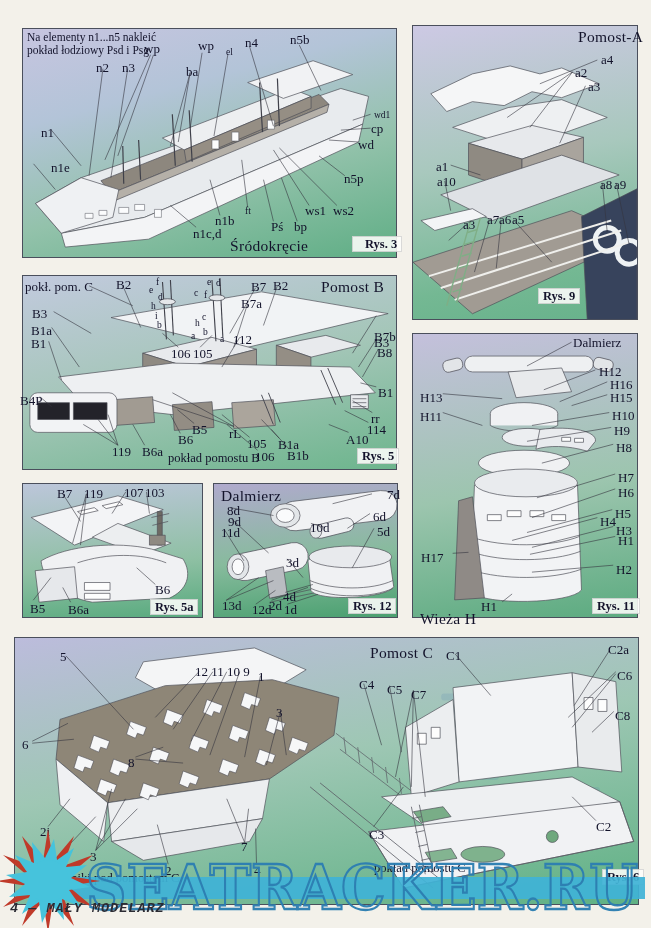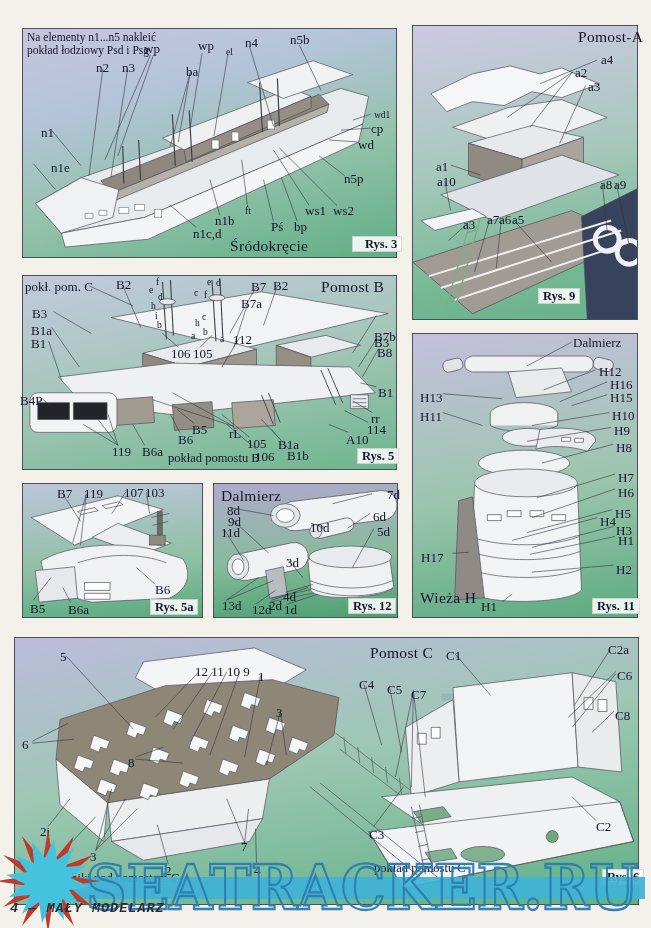--- a/index.html
+++ b/index.html
@@ -583,21 +583,21 @@
       <span class="lbl" style="left: 616px; top: 441px;">H8</span>
       <span class="lbl" style="left: 618px; top: 471px;">H7</span>
       <span class="lbl" style="left: 618px; top: 486px;">H6</span>
       <span class="lbl" style="left: 615px; top: 507px;">H5</span>
       <span class="lbl" style="left: 600px; top: 515px;">H4</span>
       <span class="lbl" style="left: 616px; top: 524px;">H3</span>
       <span class="lbl" style="left: 618px; top: 534px;">H1</span>
       <span class="lbl" style="left: 421px; top: 551px;">H17</span>
       <span class="lbl" style="left: 616px; top: 563px;">H2</span>
       <span class="lbl" style="left: 481px; top: 600px;">H1</span>
-      <span class="lbl title" style="left: 420px; top: 589px;">Wieża H</span>
+      <span class="lbl title" style="left: 420px; top: 610px;">Wieża H</span>
       <span class="lbl fig" style="left: 592px; top: 598px;">Rys. 11</span>
     </div>
   <div class="layer">
       <span class="lbl title" style="left: 370px; top: 644px;">Pomost C</span>
       <span class="lbl" style="left: 60px; top: 650px;">5</span>
       <span class="lbl" style="left: 195px; top: 665px;">12 11 10 9</span>
       <span class="lbl" style="left: 258px; top: 670px;">1</span>
       <span class="lbl" style="left: 276px; top: 706px;">3</span>
       <span class="lbl" style="left: 22px; top: 738px;">6</span>
       <span class="lbl" style="left: 128px; top: 756px;">8</span>

